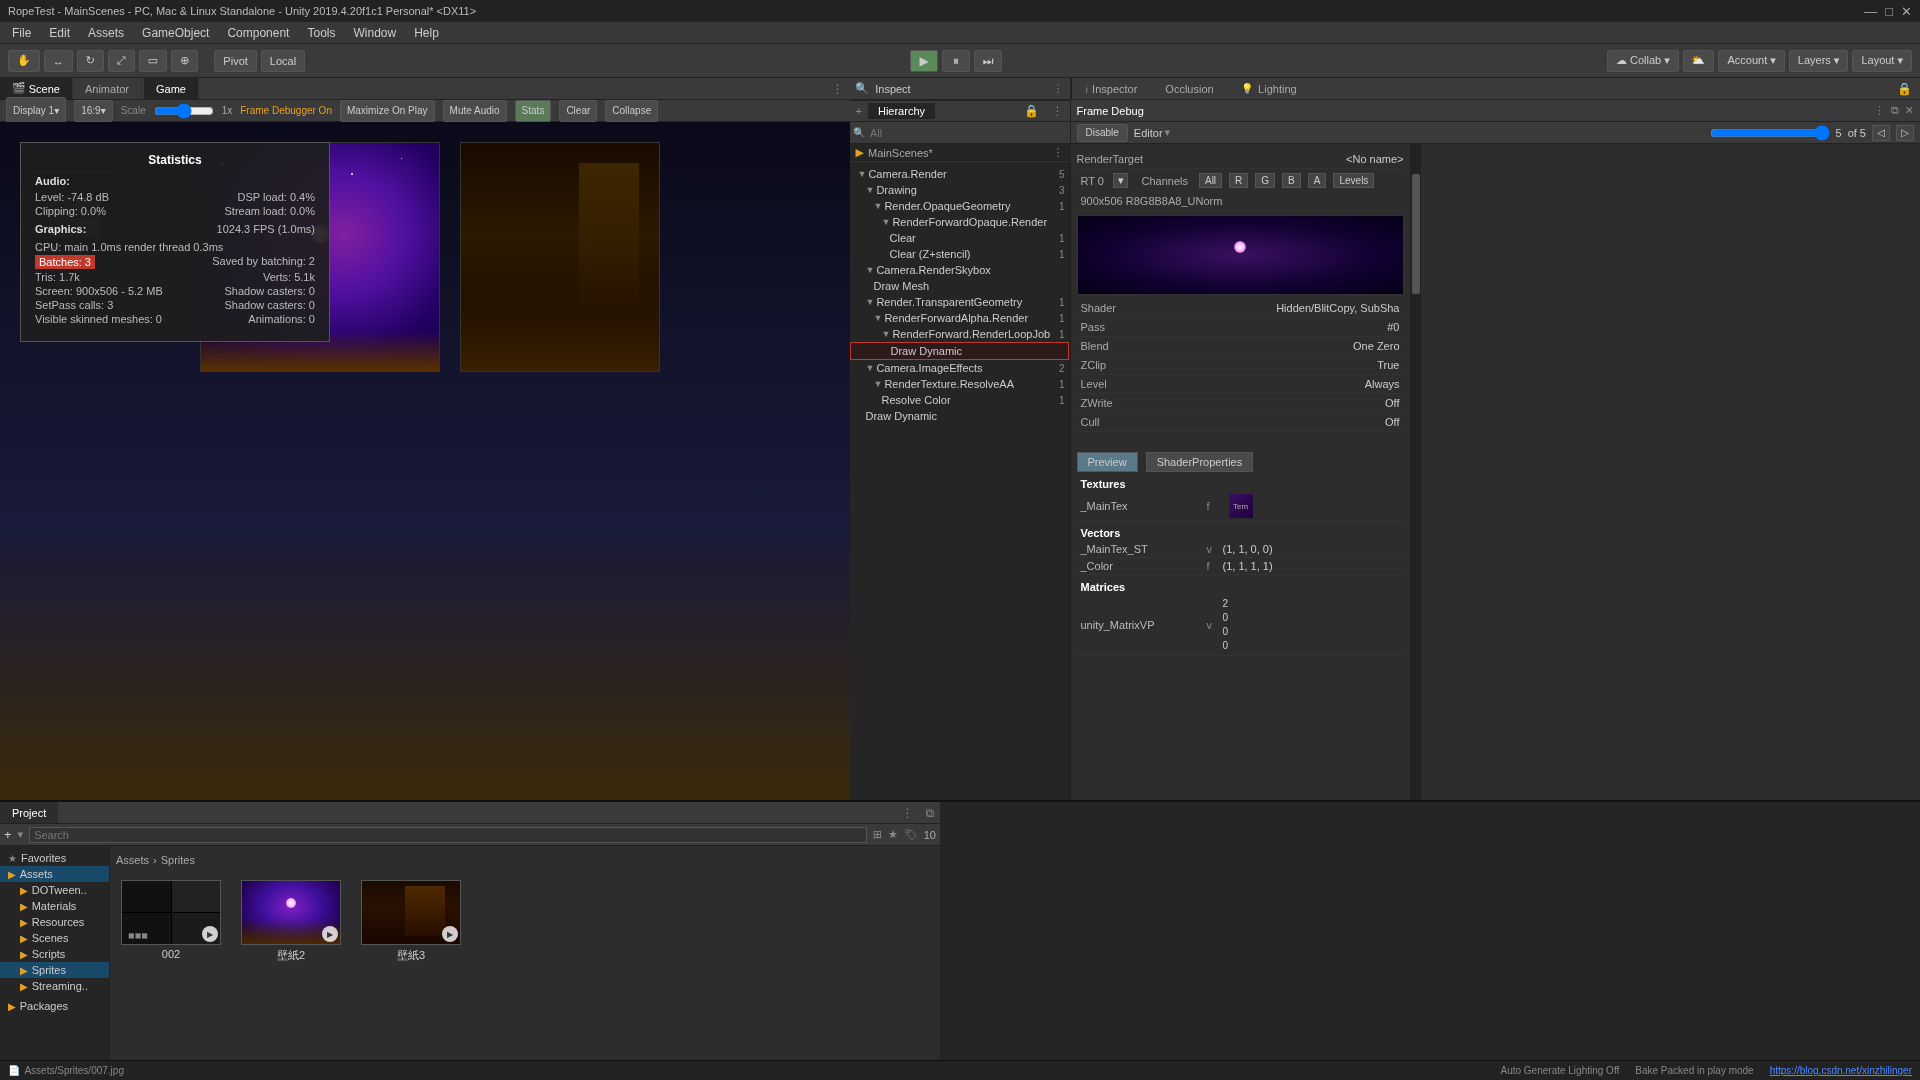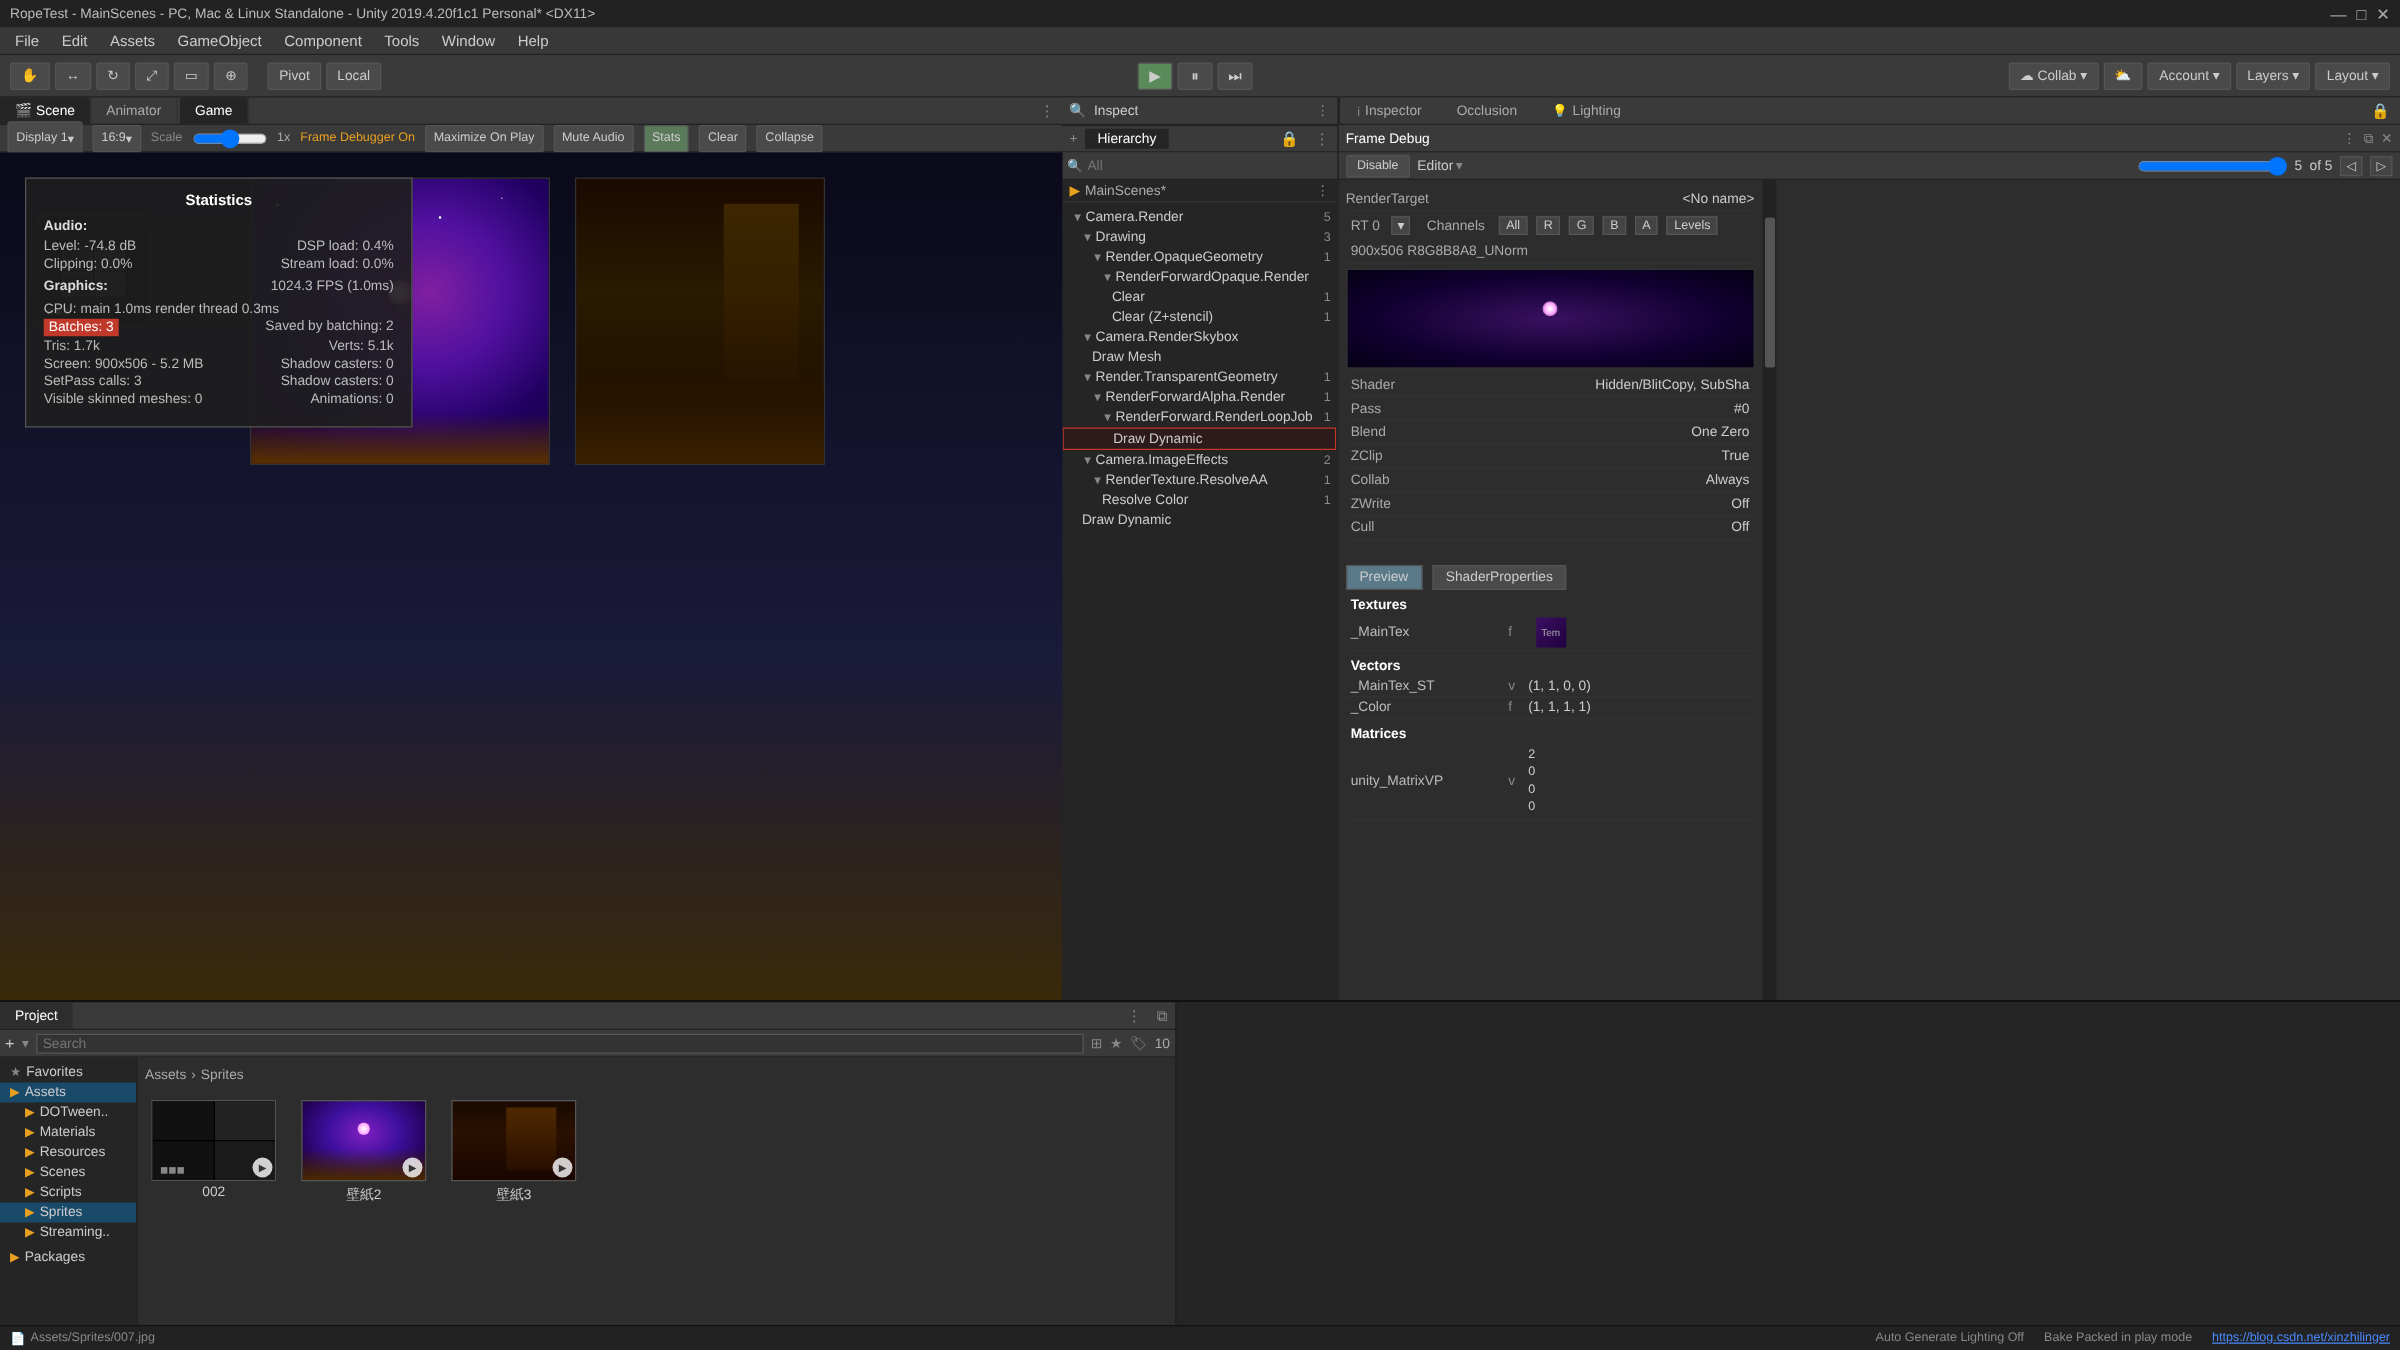--- a/index.html
+++ b/index.html
@@ -461,21 +461,21 @@
             </div>
             <div class="insp-row">
               <span class="insp-label">Blend</span>
               <span class="insp-val">One Zero</span>
             </div>
             <div class="insp-row">
               <span class="insp-label">ZClip</span>
               <span class="insp-val">True</span>
             </div>
             <div class="insp-row">
-              <span class="insp-label">Collab</span>
+              <span class="insp-label">Level</span>
               <span class="insp-val">Always</span>
             </div>
             <div class="insp-row">
               <span class="insp-label">ZWrite</span>
               <span class="insp-val">Off</span>
             </div>
             <div class="insp-row">
               <span class="insp-label">Cull</span>
               <span class="insp-val">Off</span>
             </div>

